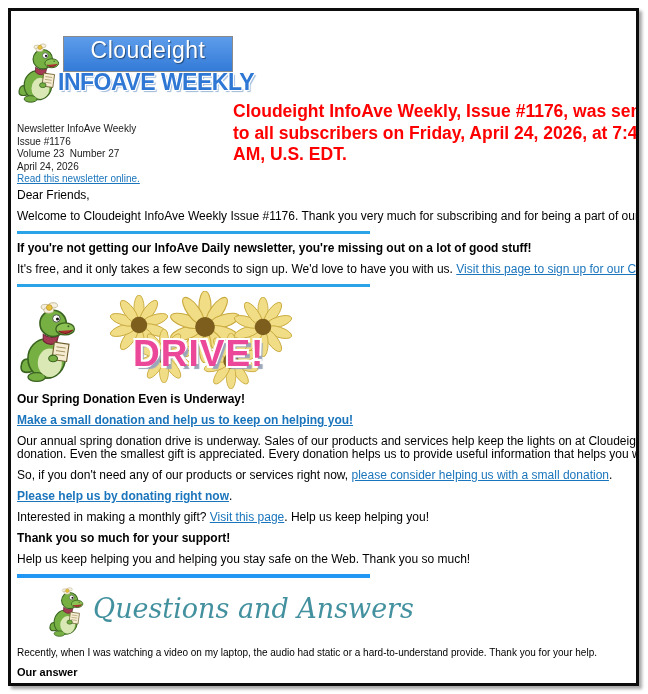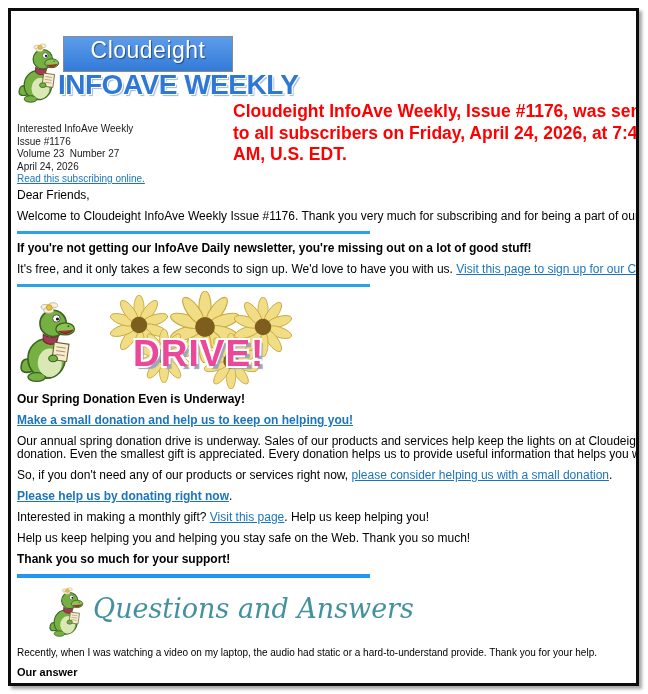--- a/index.html
+++ b/index.html
@@ -24,21 +24,21 @@
     background:linear-gradient(#5d9cea,#337bd8);
     border:1px solid #8a8a8a;
     display:flex; justify-content:center;
   }
   .logo-brand {
     color:#fff; font-size:23px; letter-spacing:0.5px;
     text-shadow:1px 1px 1px rgba(0,0,0,0.45);
   }
   .logo-subtitle {
     position:absolute; left:47px; top:58px;
-    font-size:28px; font-weight:bold; letter-spacing:-0.5px;
+    font-size:23px; font-weight:bold; letter-spacing:-0.5px;
     color:#2e77d4;
     text-shadow:-1px -1px 0 #fff, 1px -1px 0 #fff, -1px 1px 0 #fff, 1px 1px 0 #fff, 2px 2px 1px #9db8d8;
     white-space:nowrap;
   }
   .masthead {
     position:absolute; left:6px; top:112px;
     font-size:10px; line-height:12.5px; color:#1a1a1a;
   }
   .sent-notice {
     position:absolute; left:222px; top:90px; width:415px;
@@ -137,25 +137,25 @@
     <div class="header">
       <svg class="logo-dragon">
           <use href="#sym-dragon"></use>
         </svg>
       <div class="logo-box">
         <span class="logo-brand">Cloudeight</span>
       </div>
       <div class="logo-subtitle">INFOAVE WEEKLY</div>
 
       <div class="masthead">
-        <div>Interested InfoAve Weekly</div>
+        <div>Newsletter InfoAve Weekly</div>
         <div>Issue #1176</div>
         <div>Volume 23&nbsp; Number 27</div>
         <div>April 24, 2026</div>
-        <a class="lnk">Read this subscribing online.</a>
+        <a class="lnk">Read this newsletter online.</a>
       </div>
 
       <div class="sent-notice">Cloudeight InfoAve Weekly, Issue #1176, was sent to all subscribers on Friday, April 24, 2026, at 7:45 AM, U.S. EDT.</div>
     </div>
 
     <div class="flow">
 
       <div class="para">Dear Friends,</div>
       <div class="para">Welcome to Cloudeight InfoAve Weekly Issue #1176. Thank you very much for subscribing and for being a part of our Cloudeight family. We appreciate</div>
 
@@ -193,22 +193,22 @@
 
       <div class="para" style="margin-bottom:0">Our annual spring donation drive is underway. Sales of our products and services help keep the lights on at Cloudeight.&nbsp; But if you don't need any of ou</div>
       <div class="para">donation. Even the smallest gift is appreciated. Every donation helps us to provide useful information that helps you with your computer as well as help</div>
 
       <div class="para"><span>So, if you don't need any of our products or services right now, </span><a class="lnk">please consider helping us with a small donation</a><span>.</span></div>
 
       <div class="para"><a class="lnk b">Please help us by donating right now</a><span>.</span></div>
 
       <div class="para"><span>Interested in making a monthly gift? </span><a class="lnk">Visit this page</a><span>. Help us keep helping you!</span></div>
 
+      <div class="para b">Thank you so much for your support!</div>
       <div class="para">Help us keep helping you and helping you stay safe on the Web. Thank you so much!</div>
-      <div class="para b">Thank you so much for your support!</div>
 
       <div class="divider thick"></div>
 
       <div class="qa-header">
         <svg class="qa-dragon">
             <use href="#sym-dragon"></use>
           </svg>
         <div class="qa-title">Questions and Answers</div>
       </div>
 

